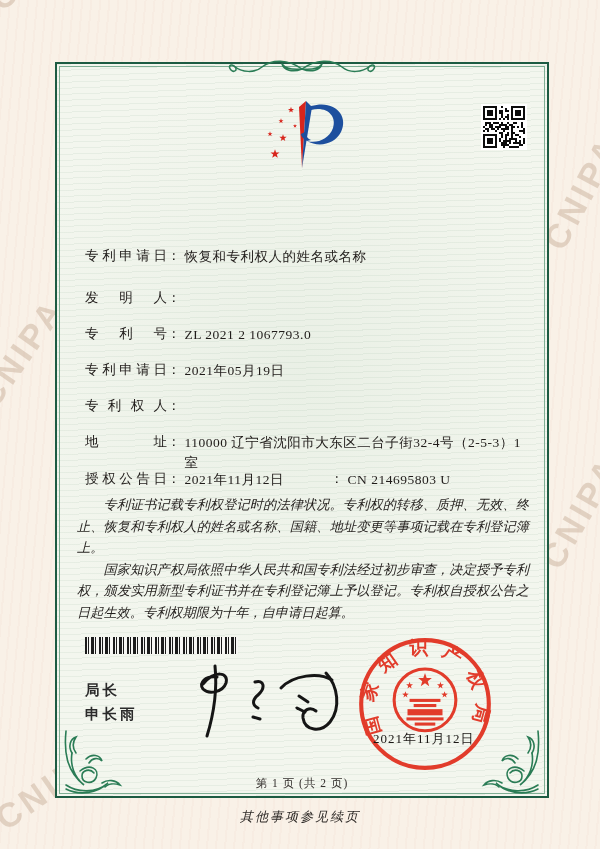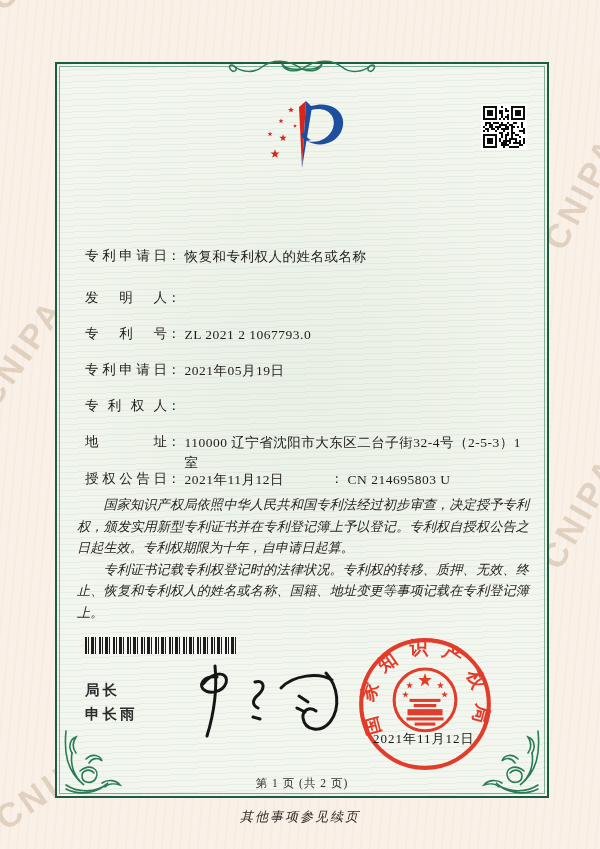--- a/index.html
+++ b/index.html
@@ -351,22 +351,22 @@
     <span class="flabel">授权公告日</span>
       <span class="fcolon">：</span>
       <span class="fvalue">2021年11月12日</span>
     <span class="pair2">
         <span class="fcolon">：</span>
         <span class="fvalue">CN 214695803 U</span>
     </span>
   </div>
 
   <div class="paras">
+    <p>专利证书记载专利权登记时的法律状况。专利权的转移、质押、无效、终止、恢复和专利权人的姓名或名称、国籍、地址变更等事项记载在专利登记簿上。</p>
     <p>国家知识产权局依照中华人民共和国专利法经过初步审查，决定授予专利权，颁发实用新型专利证书并在专利登记簿上予以登记。专利权自授权公告之日起生效。专利权期限为十年，自申请日起算。</p>
-    <p>专利证书记载专利权登记时的法律状况。专利权的转移、质押、无效、终止、恢复和专利权人的姓名或名称、国籍、地址变更等事项记载在专利登记簿上。</p>
   </div>
 
   <div class="barcode"></div>
 
   <div class="signer" style="top:617px;">局长</div>
   <div class="signer" style="top:641px;">申长雨</div>
 
   <svg class="sig" viewBox="0 0 185 82">
     <g fill="none" stroke="#151515" stroke-width="3" stroke-linecap="round" stroke-linejoin="round">
       <path d="M34,24 C46,10 60,12 57,23 C54,32 40,35 34,29 C29,23 37,15 48,17"></path>

